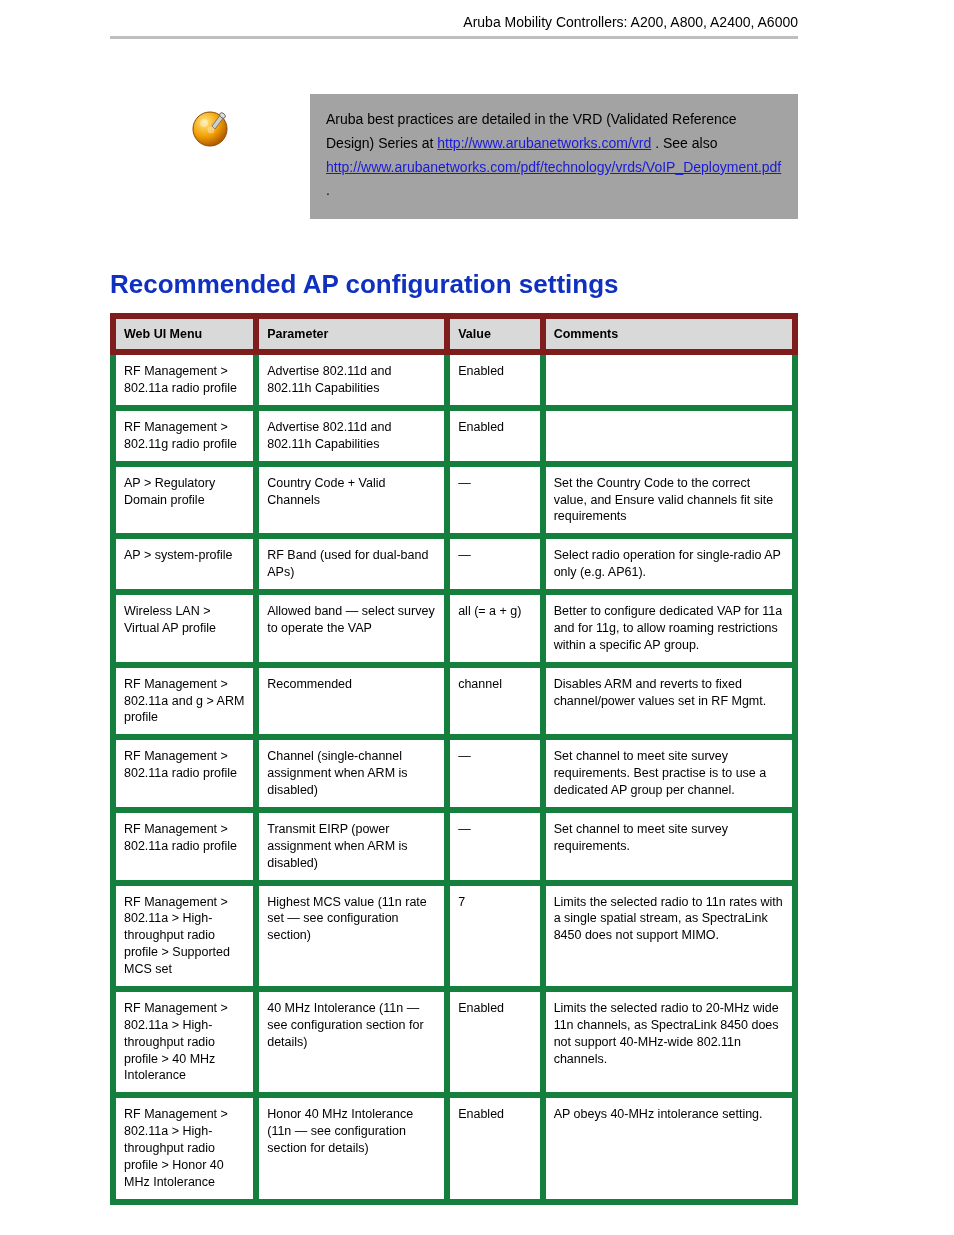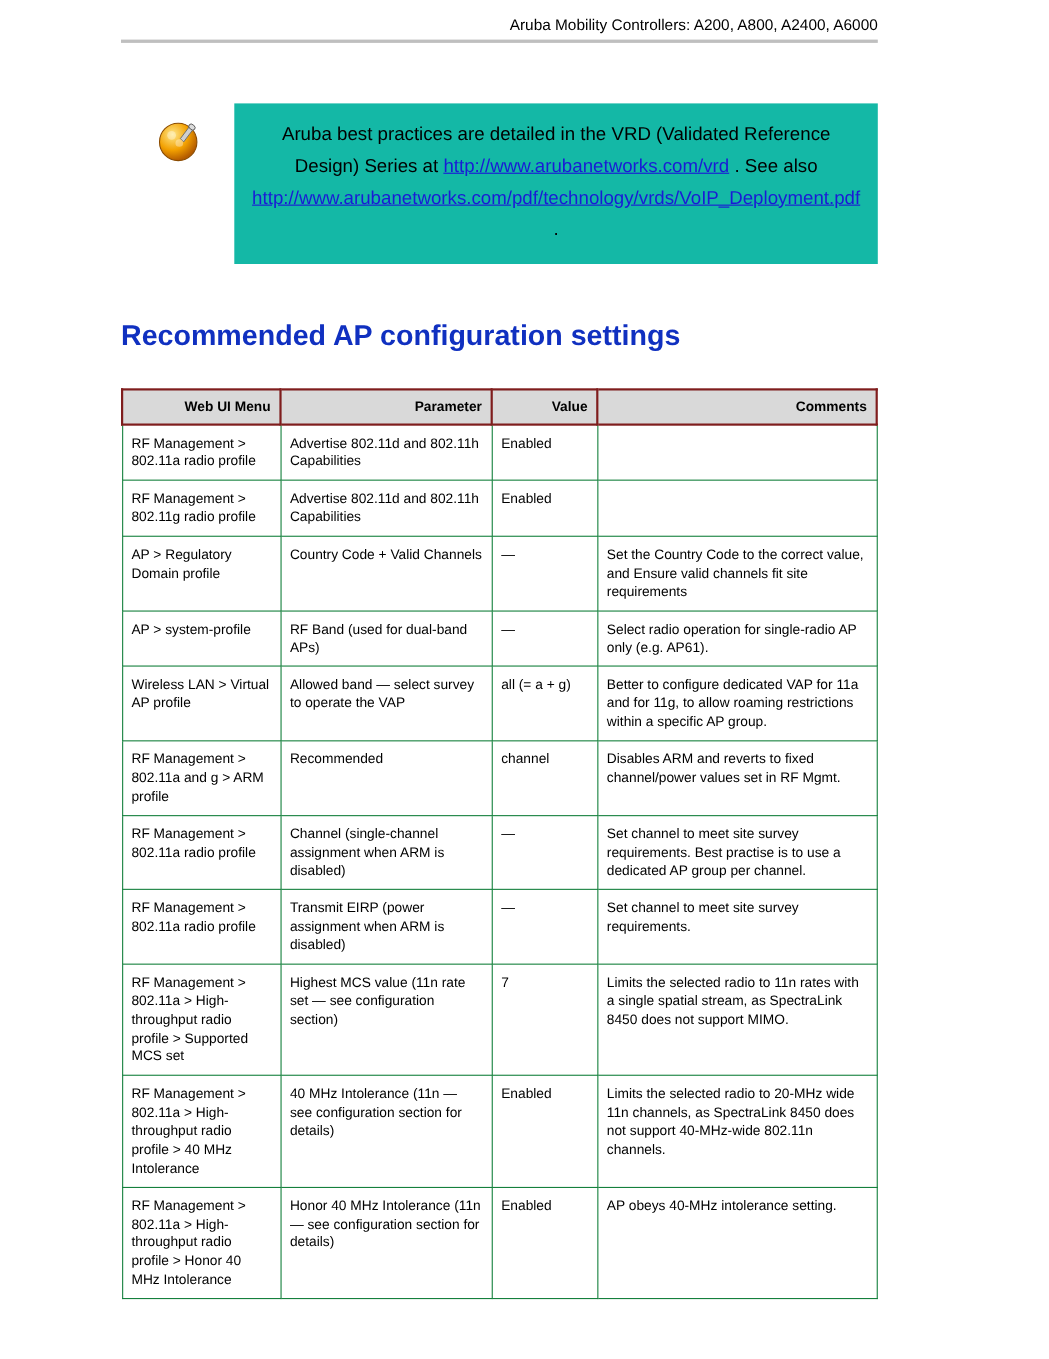--- a/index.html
+++ b/index.html
@@ -38,54 +38,53 @@
     justify-content: center;
     padding-top: 10px;
   }
   .note-icon {
     width: 44px;
     height: 44px;
     position: relative;
   }
   .note-text {
     flex: 1;
-    background: #14b8a6;
+    background: #a3a3a3;
     padding: 14px 16px 16px 16px;
-    font-size: 17px;
+    font-size: 14px;
     line-height: 1.7;
     color: #000;
-    text-align: center;
   }
   .note-text a {
     color: #1a1ad6;
     text-decoration: underline;
   }
   .section-title {
     font-family: "Arial Narrow", Arial, sans-serif;
     font-stretch: condensed;
     font-size: 26px;
     font-weight: bold;
     color: #1030c0;
-    margin: 0 0 32px 0;
+    margin: 0 0 13px 0;
   }
   table.settings {
     width: 100%;
     border-collapse: collapse;
     font-size: 12.5px;
   }
   table.settings th {
     background: #d9d9d9;
     font-weight: bold;
-    text-align: right;
+    text-align: left;
     padding: 8px 8px;
-    border: 2px solid #7f1d1d;
+    border: 6px solid #7f1d1d;
     vertical-align: top;
   }
   table.settings td {
-    border: 1px solid #15803d;
+    border: 6px solid #15803d;
     padding: 8px 8px;
     vertical-align: top;
     line-height: 1.35;
   }
   .col-menu { width: 21%; }
   .col-param { width: 28%; }
   .col-value { width: 14%; }
   .col-comment { width: 37%; }
   .footer {
     margin-top: 60px;

